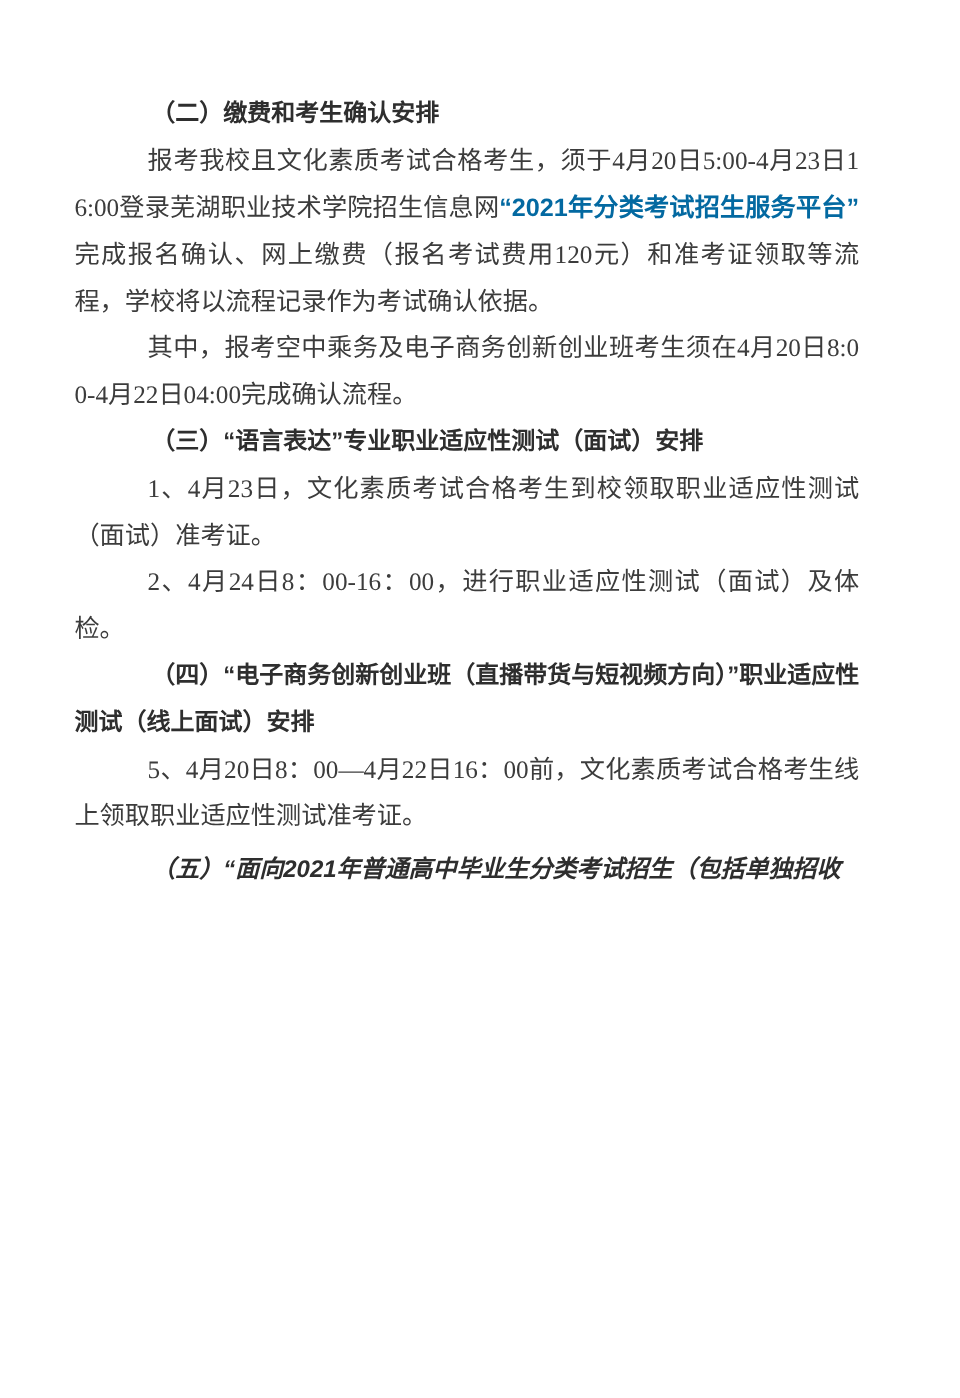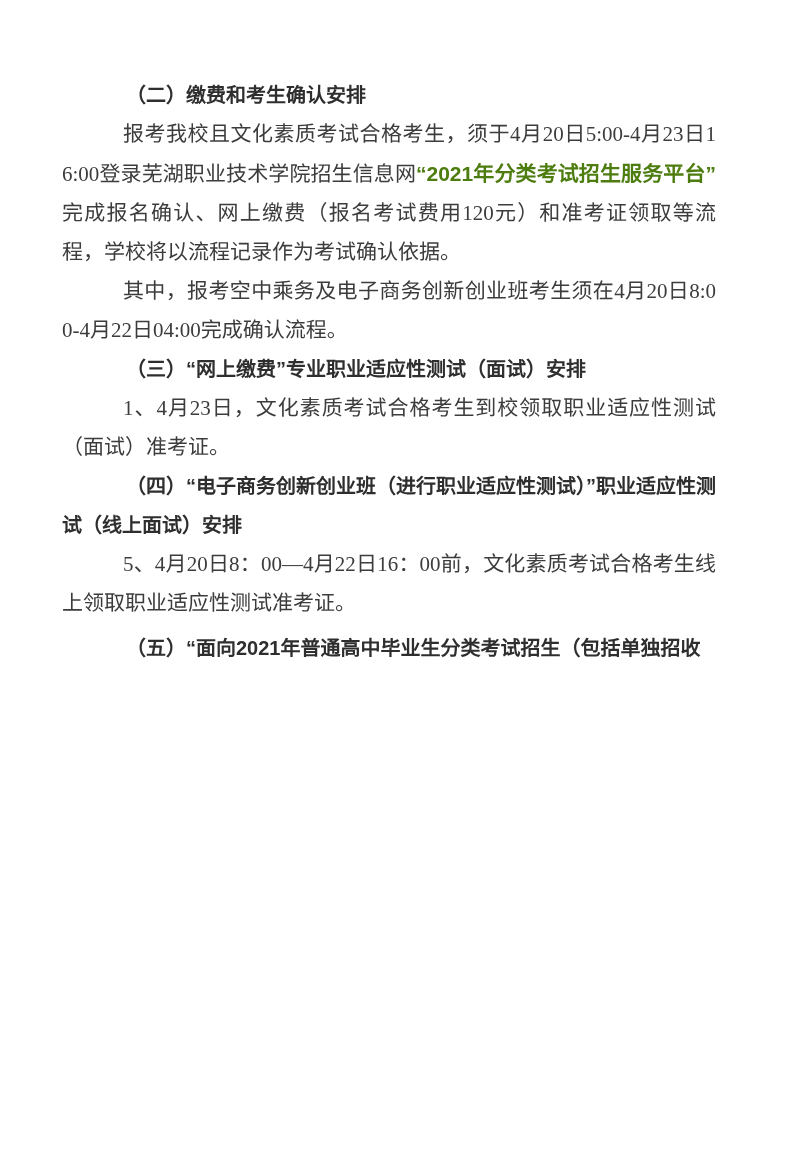--- a/index.html
+++ b/index.html
@@ -37,45 +37,47 @@
     font-weight: 700;
     line-height: 39px;
     text-align: justify;
     text-justify: inter-character;
     text-indent: 64px;
     color: #2e2e2e;
     word-break: break-all;
   }
   .heading-last {
     margin-top: 6px;
+    font-style: italic;
   }
   .bold-run {
     font-family: "Liberation Sans", "DejaVu Sans", sans-serif;
     font-weight: 700;
-    color: #4d7c0f;
+    color: #0369a1;
   }
 </style>
 </head>
 <body>
 
 <div class="page">
 
   <div>
     <h3 class="heading">（二）缴费和考生确认安排</h3>
     <p class="para"><span>报考我校且文化素质考试合格考生，须于4月20日5:00-4月23日16:00登录芜湖职业技术学院招生信息网</span><span class="bold-run">“2021年分类考试招生服务平台”</span><span>完成报名确认、网上缴费（报名考试费用120元）和准考证领取等流程，学校将以流程记录作为考试确认依据。</span></p>
     <p class="para">其中，报考空中乘务及电子商务创新创业班考生须在4月20日8:00-4月22日04:00完成确认流程。</p>
   </div>
 
   <div>
-    <h3 class="heading">（三）“网上缴费”专业职业适应性测试（面试）安排</h3>
+    <h3 class="heading">（三）“语言表达”专业职业适应性测试（面试）安排</h3>
     <p class="para">1、4月23日，文化素质考试合格考生到校领取职业适应性测试（面试）准考证。</p>
+    <p class="para">2、4月24日8：00-16：00，进行职业适应性测试（面试）及体检。</p>
   </div>
 
   <div>
-    <h3 class="heading">（四）“电子商务创新创业班（进行职业适应性测试）”职业适应性测试（线上面试）安排</h3>
+    <h3 class="heading">（四）“电子商务创新创业班（直播带货与短视频方向）”职业适应性测试（线上面试）安排</h3>
     <p class="para">5、4月20日8：00—4月22日16：00前，文化素质考试合格考生线上领取职业适应性测试准考证。</p>
   </div>
 
   <div>
     <h3 class="heading heading-last">（五）“面向2021年普通高中毕业生分类考试招生（包括单独招收</h3>
   </div>
 
 </div>
 
 </body></html>

